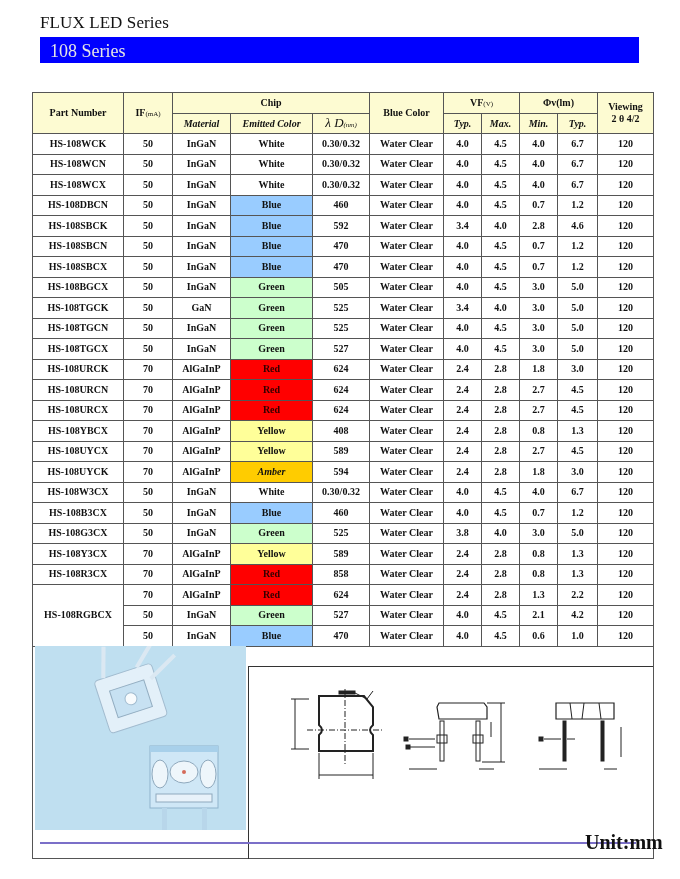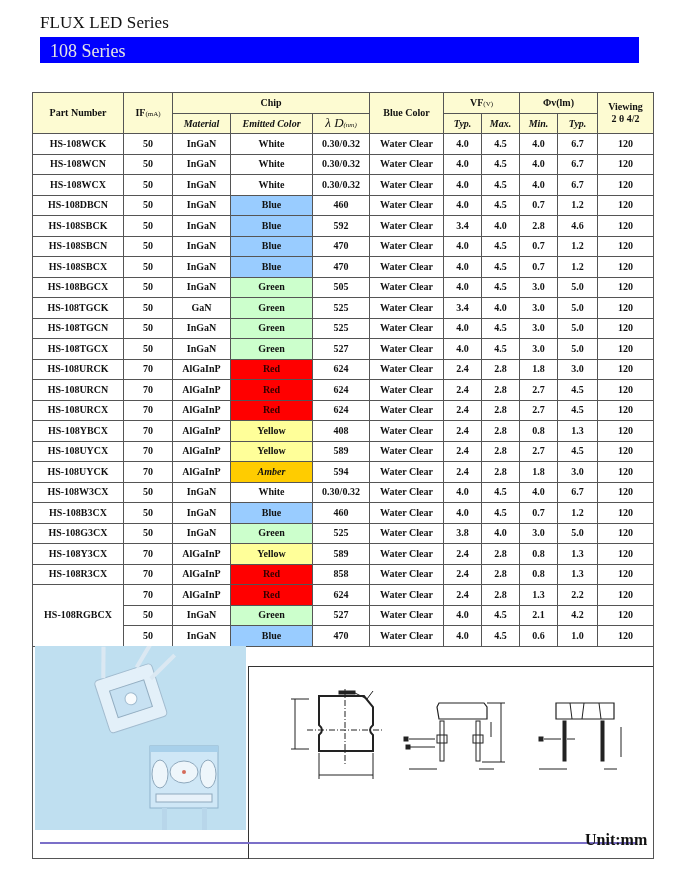--- a/index.html
+++ b/index.html
@@ -23,21 +23,21 @@
   .c-yellow { background: #ffff99 !important; font-family: Liberation Serif, serif; }
   .c-amber { background: #ffcc00 !important; font-style: italic; }
   .c-white { background: #ffffff; }
 
   .lower-frame { position: absolute; left: 32px; top: 646px; width: 620px; height: 212px;
                  border-left: 1px solid #555; border-right: 1px solid #555; border-bottom: 1px solid #555; }
   .photo { position: absolute; left: 35px; top: 646px; width: 211px; height: 184px; background: #bfdff0; overflow: hidden; }
   .diagram-box { position: absolute; left: 248px; top: 666px; width: 404px; height: 192px;
                  border-top: 1px solid #333; border-left: 1px solid #333; }
   .purple-line { position: absolute; left: 40px; top: 842px; width: 596px; height: 2px; background: #7b6fc8; }
-  .unit-label { position: absolute; left: 585px; top: 831px; font-size: 16px; font-weight: bold; color: #111; }
+  .unit-label { position: absolute; left: 585px; top: 831px; font-size: 20px; font-weight: bold; color: #111; }
 </style>
 </head>
 <body>
 
 <div class="page-title">FLUX LED Series</div>
 <div class="series-bar">
   <span>108 Series</span>
 </div>
 
 <table class="spec">

